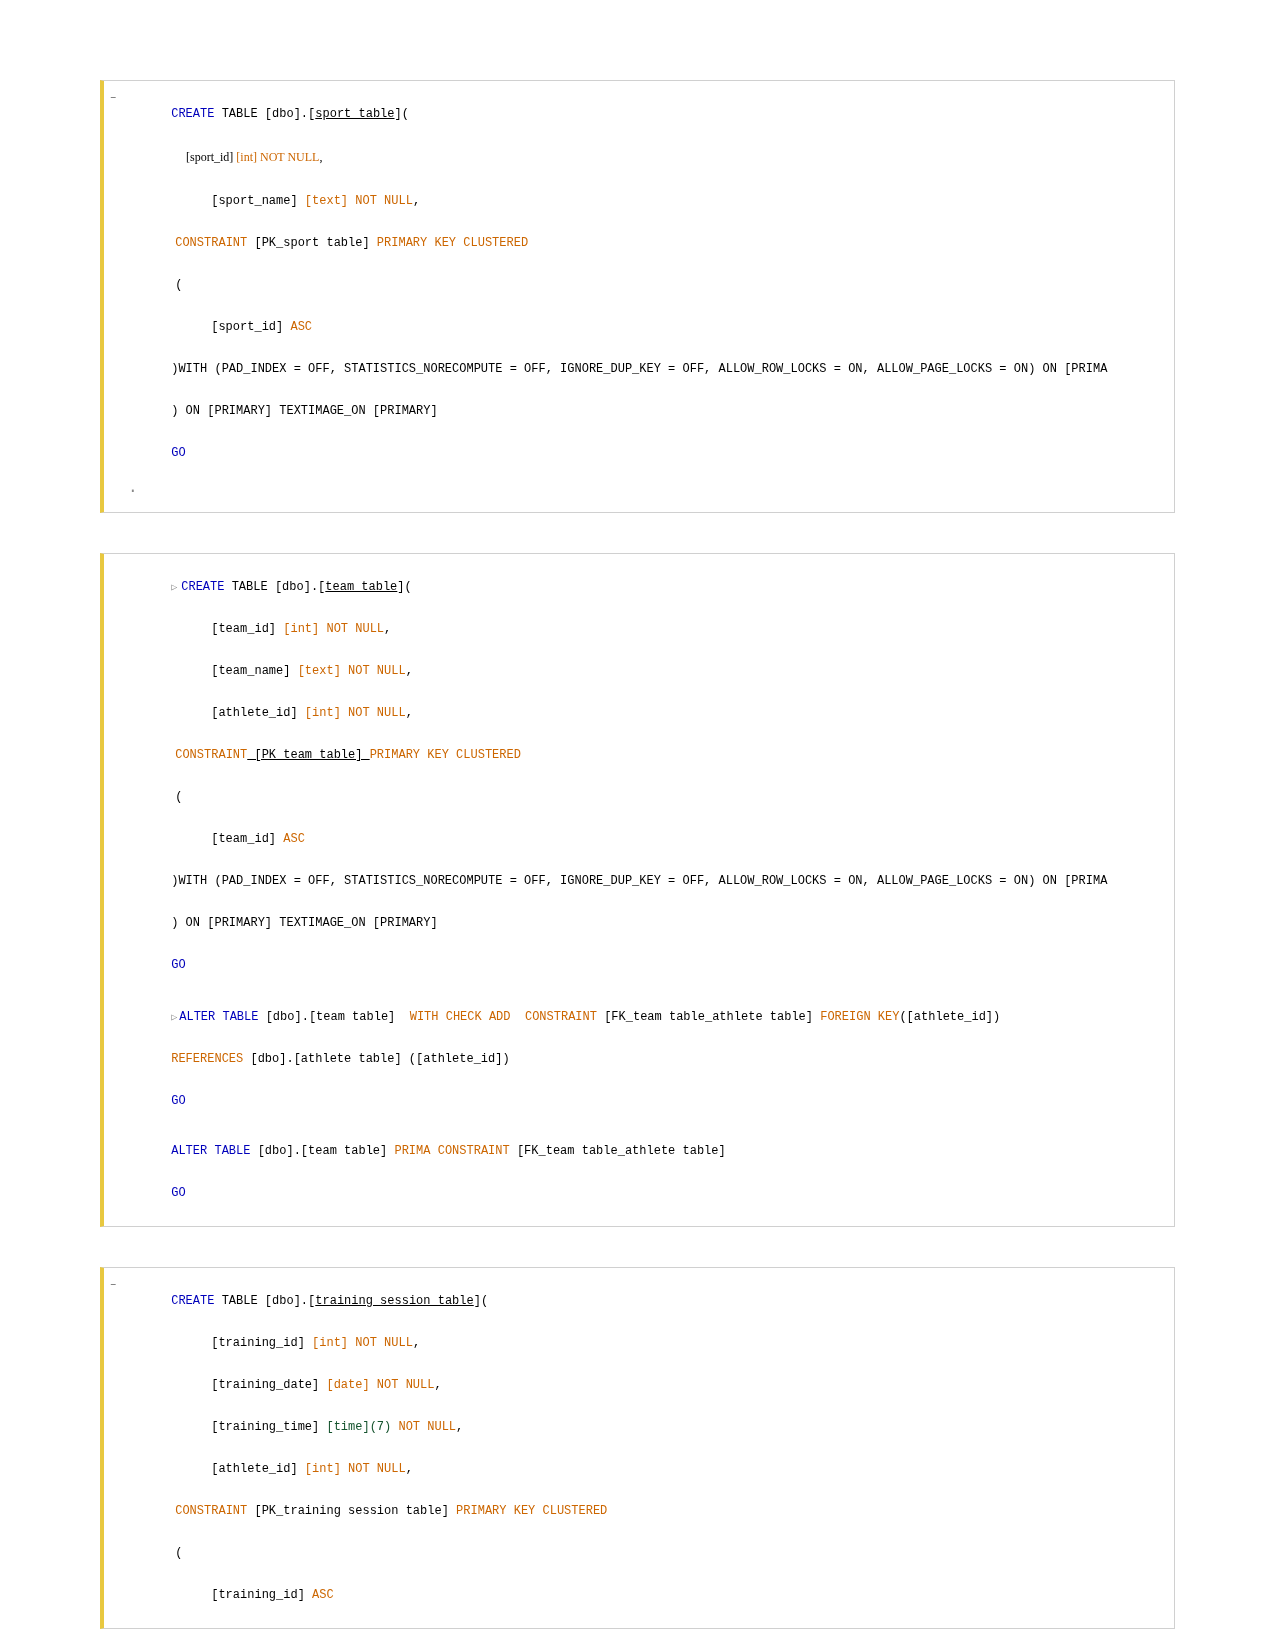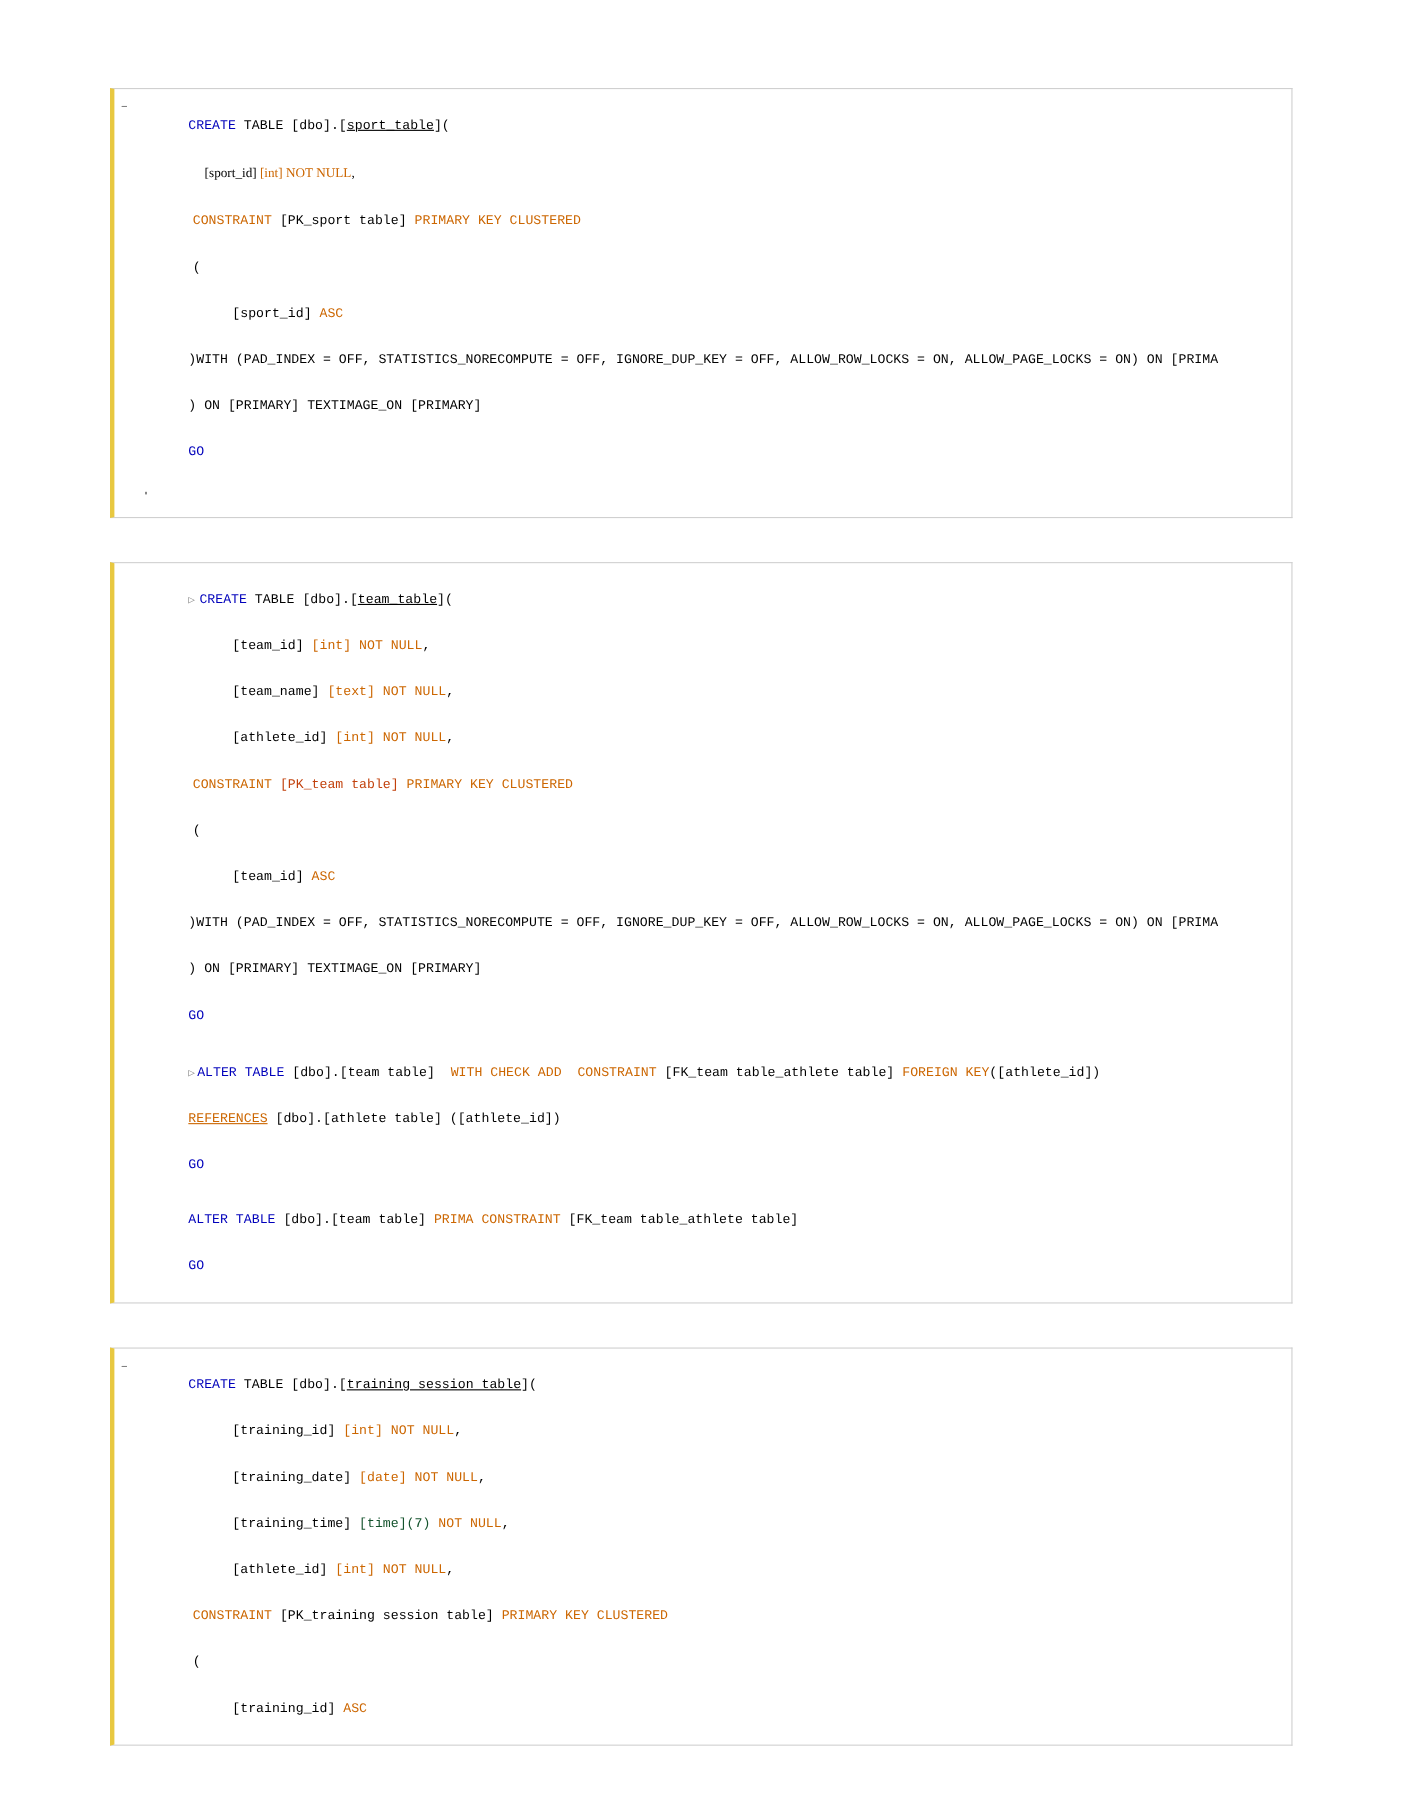--- a/index.html
+++ b/index.html
@@ -33,20 +33,23 @@
 <div style="padding: 60px 80px;">
 
   <div style="position: relative; border: 1px solid #d0d0d0; border-left: 4px solid #e8c840; background: #fff; padding: 12px 16px 12px 24px; margin-bottom: 40px; overflow: hidden;">
     <span style="position: absolute; left: 6px; top: 12px; color: #555; font-size: 10px; cursor: pointer;">−</span>
     <div class="code-line">
       <span class="kw" style="color:#0000bb;">CREATE</span><span style="color:#000;"> TABLE </span><span style="color:#000;">[dbo].[</span><span style="text-decoration:underline;color:#000;">sport_table</span><span style="color:#000;">](</span>
     </div>
     <div class="code-line" style="padding-left:40px;font-family:Liberation Serif, serif;">
       <span style="color:#000;">[sport_id] </span><span style="color:#cc6600;">[int]</span><span style="color:#cc6600;"> NOT NULL</span><span style="color:#000;">,</span>
     </div>
+    <div class="code-line" style="padding-left:40px;">
+      <span style="color:#000;">[sport_name] </span><span style="color:#cc6600;">[text]</span><span style="color:#cc6600;"> NOT NULL</span><span style="color:#000;">,</span>
+    </div>
     <div class="code-line" style="padding-left:4px;">
       <span style="color:#cc6600;">CONSTRAINT</span><span style="color:#000;"> [PK_sport table] </span><span style="color:#cc6600;">PRIMARY KEY CLUSTERED</span>
     </div>
     <div class="code-line" style="padding-left:4px;">
       <span style="color:#000;">(</span>
     </div>
     <div class="code-line" style="padding-left:40px;">
       <span style="color:#000;">[sport_id] </span><span style="color:#cc6600;">ASC</span>
     </div>
     <div class="code-line" style="padding-left:0px;">
@@ -69,21 +72,21 @@
     <div class="code-line" style="padding-left:40px;">
       <span style="color:#000;">[team_id] </span><span style="color:#cc6600;">[int]</span><span style="color:#cc6600;"> NOT NULL</span><span style="color:#000;">,</span>
     </div>
     <div class="code-line" style="padding-left:40px;">
       <span style="color:#000;">[team_name] </span><span style="color:#cc6600;">[text]</span><span style="color:#cc6600;"> NOT NULL</span><span style="color:#000;">,</span>
     </div>
     <div class="code-line" style="padding-left:40px;">
       <span style="color:#000;">[athlete_id] </span><span style="color:#cc6600;">[int]</span><span style="color:#cc6600;"> NOT NULL</span><span style="color:#000;">,</span>
     </div>
     <div class="code-line" style="padding-left:4px;">
-      <span style="color:#cc6600;">CONSTRAINT</span><span style="color:#c2410c;"> [PK_team table] </span><span style="color:#cc6600;">PRIMARY KEY CLUSTERED</span>
+      <span style="color:#cc6600;">CONSTRAINT</span><span style="color:#000000;text-decoration:underline;"> [PK_team table] </span><span style="color:#cc6600;">PRIMARY KEY CLUSTERED</span>
     </div>
     <div class="code-line" style="padding-left:4px;">
       <span style="color:#000;">(</span>
     </div>
     <div class="code-line" style="padding-left:40px;">
       <span style="color:#000;">[team_id] </span><span style="color:#cc6600;">ASC</span>
     </div>
     <div class="code-line" style="padding-left:0px;">
       <span style="color:#000;">)WITH (PAD_INDEX = OFF, STATISTICS_NORECOMPUTE = OFF, IGNORE_DUP_KEY = OFF, ALLOW_ROW_LOCKS = ON, ALLOW_PAGE_LOCKS = ON) ON [PRIMA</span>
     </div>
@@ -91,21 +94,21 @@
       <span style="color:#000;">) ON [PRIMARY] TEXTIMAGE_ON [PRIMARY]</span>
     </div>
     <div class="code-line" style="padding-left:0px;">
       <span style="color:#0000bb;">GO</span>
     </div>
     <div style="height: 10px;"></div>
     <div class="code-line">
       <span style="color:#888; font-size:10px; margin-right:2px;">▷</span><span style="color:#0000bb;">ALTER TABLE</span><span style="color:#000;"> [dbo].[team table]  </span><span style="color:#cc6600;">WITH CHECK ADD</span><span style="color:#000;">  </span><span style="color:#cc6600;">CONSTRAINT</span><span style="color:#000;"> [FK_team table_athlete table] </span><span style="color:#cc6600;">FOREIGN KEY</span><span style="color:#000;">([athlete_id])</span>
     </div>
     <div class="code-line">
-      <span style="color:#cc6600;text-decoration:underline;">REFERENCES</span><span style="color:#000;"> [dbo].[athlete table] ([athlete_id])</span>
+      <span style="color:#cc6600;">REFERENCES</span><span style="color:#000;"> [dbo].[athlete table] ([athlete_id])</span>
     </div>
     <div class="code-line">
       <span style="color:#0000bb;">GO</span>
     </div>
     <div style="height:8px;"></div>
     <div class="code-line">
       <span style="color:#0000bb;">ALTER TABLE</span><span style="color:#000;"> [dbo].[team table] </span><span style="color:#cc6600;">PRIMA CONSTRAINT</span><span style="color:#000;"> [FK_team table_athlete table]</span>
     </div>
     <div class="code-line">
       <span style="color:#0000bb;">GO</span>

